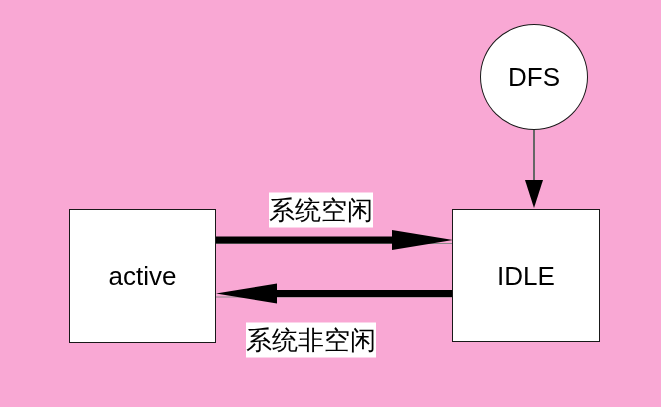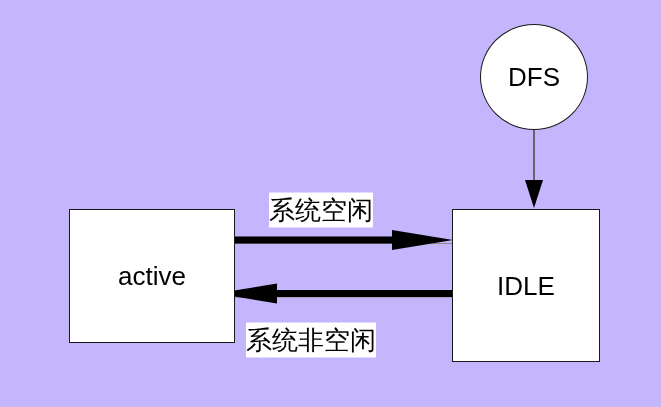--- a/index.html
+++ b/index.html
@@ -7,21 +7,21 @@
     padding: 0;
     background: #ffffff;
   }
   body {
     font-family: "Liberation Sans", "DejaVu Sans", sans-serif;
   }
   .canvas {
     position: relative;
     width: 661px;
     height: 407px;
-    background: #c4b5fd;
+    background: #f9a8d4;
     overflow: hidden;
   }
   .layer {
     position: absolute;
     left: 0;
     top: 0;
   }
   .node {
     position: absolute;
     box-sizing: border-box;
@@ -39,28 +39,28 @@
   }
   #node-dfs {
     left: 480px;
     top: 24px;
     width: 108px;
     height: 106px;
   }
   #node-active {
     left: 69px;
     top: 209px;
-    width: 166px;
+    width: 147px;
     height: 134px;
   }
   #node-idle {
     left: 452px;
     top: 209px;
     width: 148px;
-    height: 153px;
+    height: 133px;
   }
   .edge-label {
     position: absolute;
     transform: translate(-50%, -50%);
     font-size: 26px;
     color: #000000;
     white-space: nowrap;
     background: #ffffff;
   }
   #label-system-idle {

